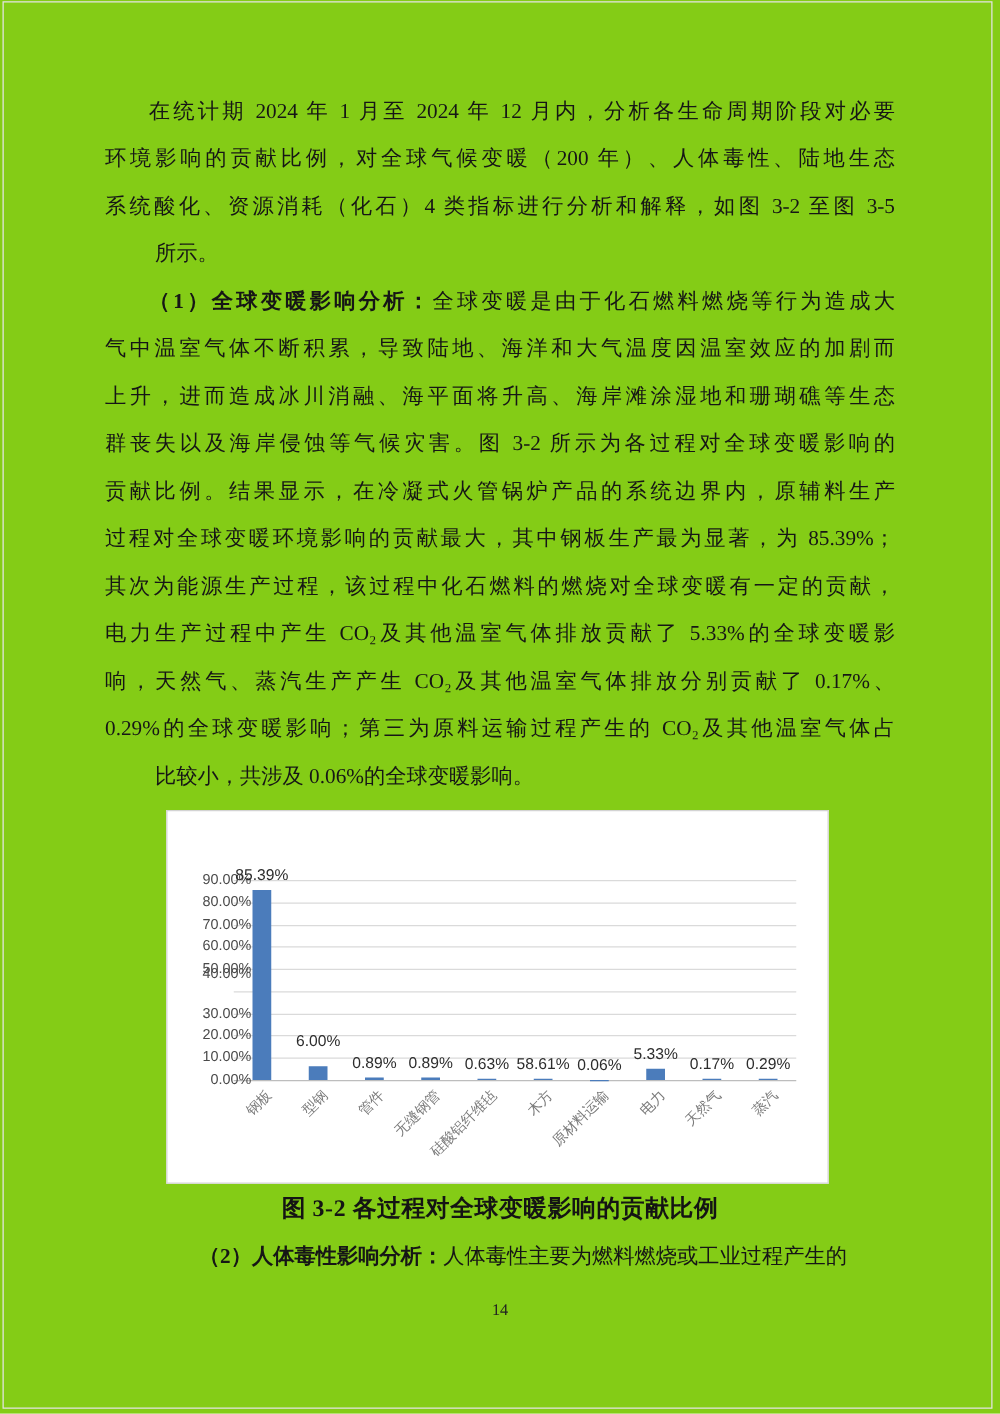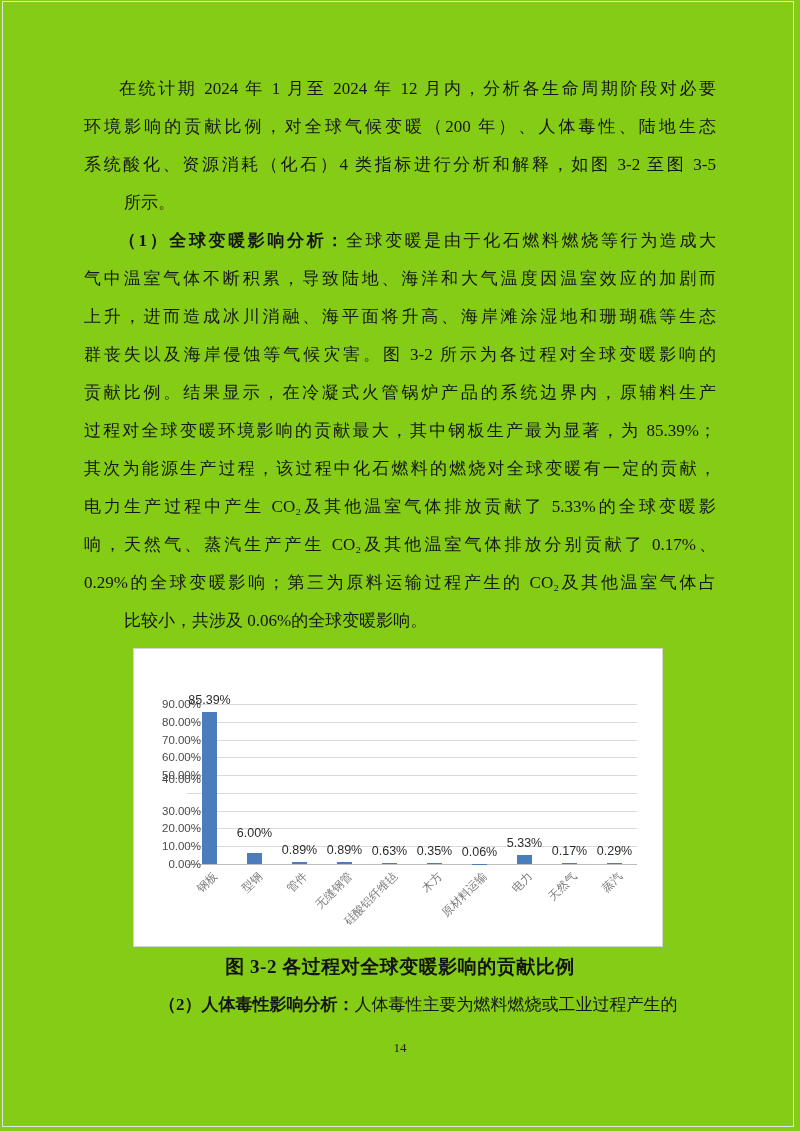--- a/index.html
+++ b/index.html
@@ -135,21 +135,21 @@
         <div class="vlabel" style="left: 157.5px; bottom: 6.58222px;">0.89%</div>
         <div class="xanchor" style="left: 157.5px;">
           <span class="xlabel">无缝钢管</span>
         </div>
         <div class="bar" style="left: 195px; height: 1.2px; background: rgb(75, 124, 187);"></div>
         <div class="vlabel" style="left: 202.5px; bottom: 6.2px;">0.63%</div>
         <div class="xanchor" style="left: 202.5px;">
           <span class="xlabel">硅酸铝纤维毡</span>
         </div>
         <div class="bar" style="left: 240px; height: 1.2px; background: rgb(75, 124, 187);"></div>
-        <div class="vlabel" style="left: 247.5px; bottom: 6.2px;">0.35%</div>
+        <div class="vlabel" style="left: 247.5px; bottom: 6.2px;">58.61%</div>
         <div class="xanchor" style="left: 247.5px;">
           <span class="xlabel">木方</span>
         </div>
         <div class="bar" style="left: 285px; height: 0.106667px; background: rgb(75, 124, 187);"></div>
         <div class="vlabel" style="left: 292.5px; bottom: 5.10667px;">0.06%</div>
         <div class="xanchor" style="left: 292.5px;">
           <span class="xlabel">原材料运输</span>
         </div>
         <div class="bar" style="left: 330px; height: 9.47556px; background: rgb(75, 124, 187);"></div>
         <div class="vlabel" style="left: 337.5px; bottom: 14.4756px;">5.33%</div>

